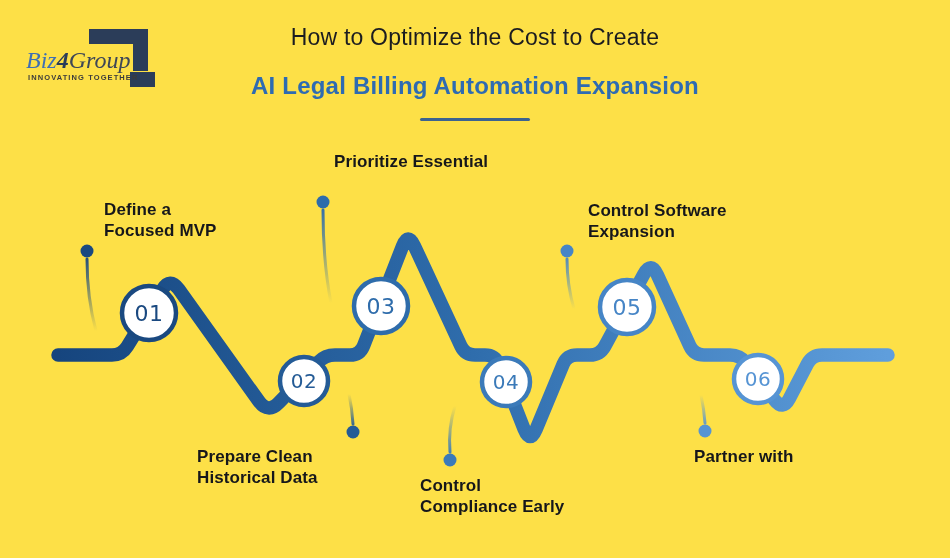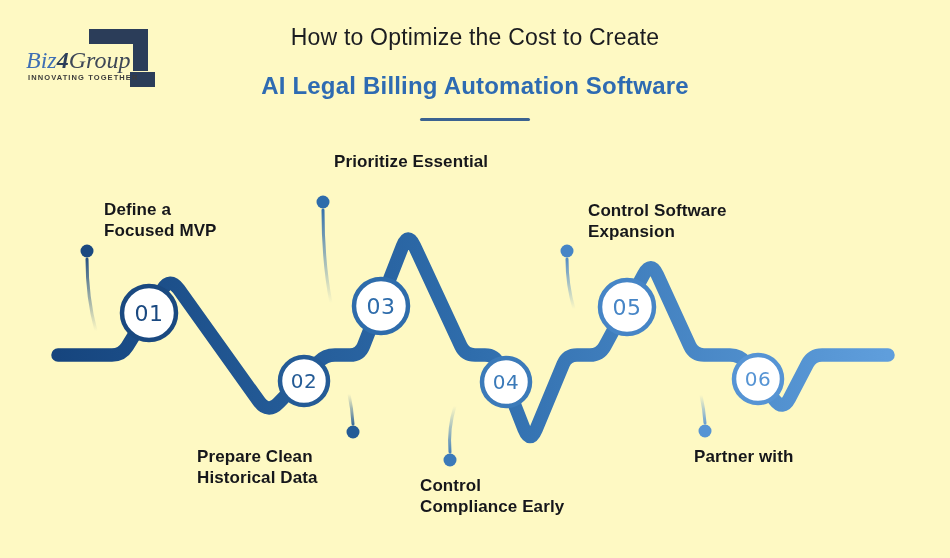--- a/index.html
+++ b/index.html
@@ -3,21 +3,21 @@
 <meta charset="utf-8">
 <style>
   * { margin: 0; padding: 0; box-sizing: border-box; }
   html, body { background: #e9ecef; }
   body { font-family: "Liberation Sans", sans-serif; }
 
   .canvas {
     position: relative;
     width: 950px;
     height: 558px;
-    background: #fef9c3;
+    background: #fde047;
     overflow: hidden;
   }
 
   
   .logo {
     position: absolute;
     left: 24px;
     top: 20px;
     width: 160px;
     height: 72px;
@@ -98,21 +98,21 @@
         <rect x="65" y="9" width="59" height="15" fill="#2b3d59"></rect>
         <rect x="109" y="9" width="15" height="42" fill="#2b3d59"></rect>
         <rect x="106" y="52" width="25" height="15" fill="#2b3d59"></rect>
       </g>
       <text class="logo-brand" x="2" y="48" font-size="24"><tspan fill="#3f6fb4">Biz</tspan><tspan font-weight="bold" fill="#2b3d59">4</tspan><tspan fill="#3e4757">Group</tspan></text>
       <text class="logo-tagline" x="4" y="60" font-size="7.5" fill="#3c3c3c">INNOVATING TOGETHER</text>
     </svg>
   </div>
 
   <div class="title-line1">How to Optimize the Cost to Create</div>
-  <div class="title-line2">AI Legal Billing Automation Software</div>
+  <div class="title-line2">AI Legal Billing Automation Expansion</div>
   <div class="title-underline"></div>
 
   <svg class="wave-svg" width="950" height="558" viewBox="0 0 950 558">
     <defs>
       <linearGradient id="waveGrad" gradientUnits="userSpaceOnUse" x1="58" y1="355" x2="888" y2="355">
         <stop offset="0" stop-color="#16457e"></stop>
         <stop offset="0.5" stop-color="#2f6dac"></stop>
         <stop offset="1" stop-color="#5f9edc"></stop>
       </linearGradient>
       <linearGradient id="fade1" gradientUnits="userSpaceOnUse" x1="0" y1="255" x2="0" y2="331">

